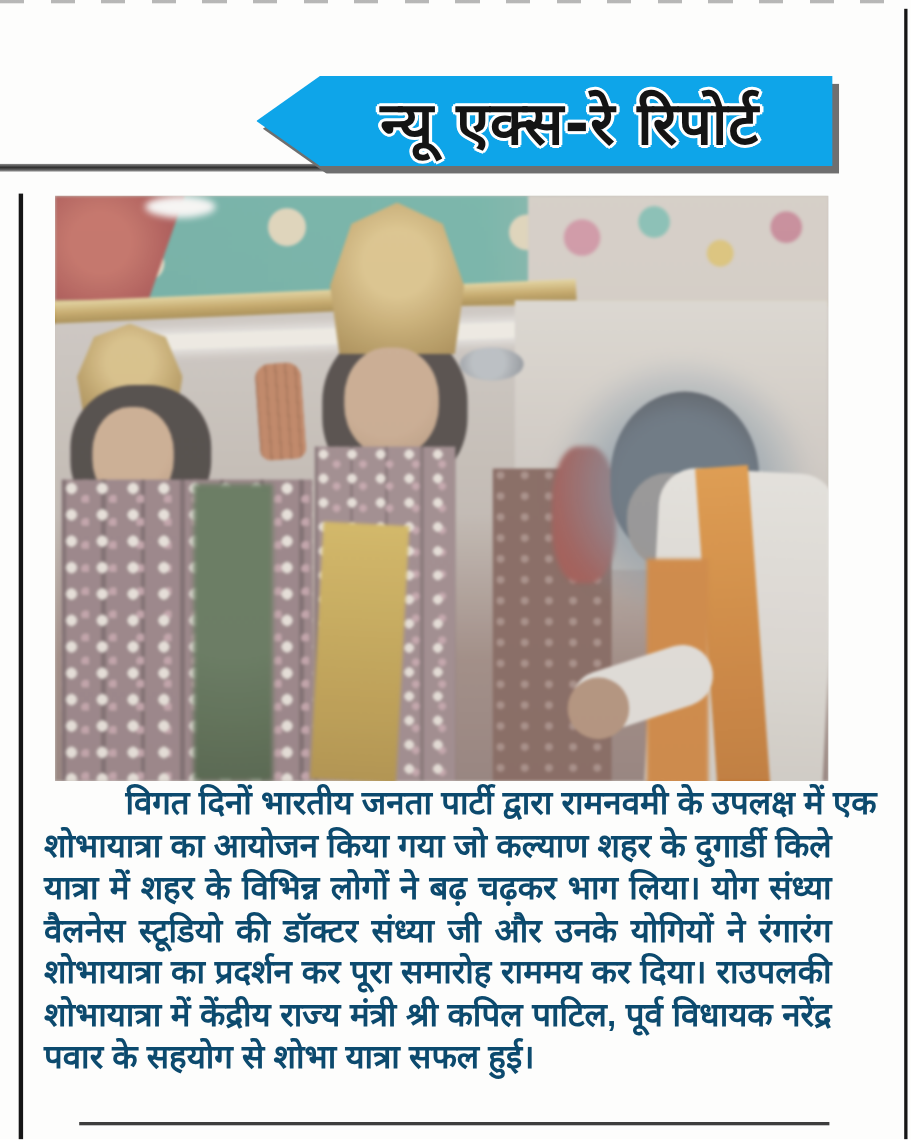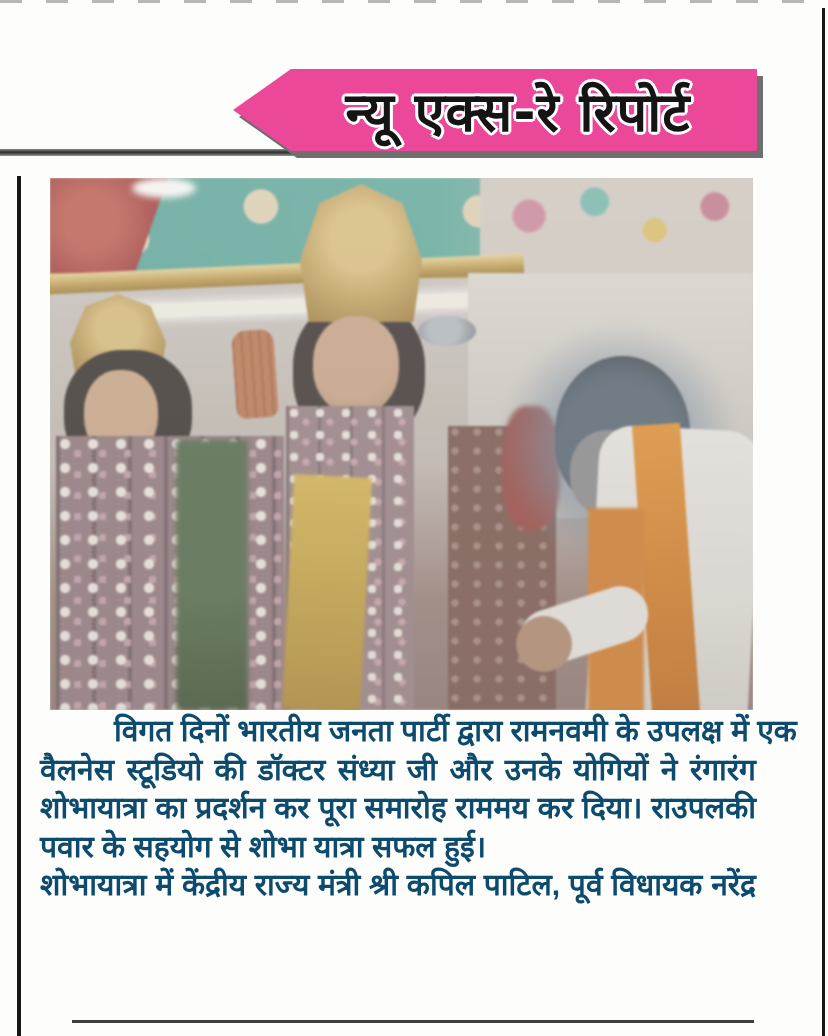--- a/index.html
+++ b/index.html
@@ -21,21 +21,21 @@
     position:absolute;left:0;top:149px;width:757px;height:7px;z-index:1;
     background:linear-gradient(180deg,#8a8a8a 0%,#2f2f2f 45%,#555 70%,#9a9a9a 100%);
   }
   
   .banner-shadow,.banner{
     position:absolute;left:233px;top:69px;width:524px;height:82px;
     clip-path:polygon(0 50%,58px 0,100% 0,100% 100%,58px 100%);
   }
   .banner-shadow{transform:translate(6px,7px);background:#6f6f6f;z-index:2;}
   .banner{
-    z-index:3;background:#ec4899;display:flex;align-items:center;justify-content:center;
+    z-index:3;background:#0ea5e9;display:flex;align-items:center;justify-content:center;
     padding-left:46px;box-sizing:border-box;
   }
   .banner-title{
     font-size:54px;font-weight:800;color:#141414;letter-spacing:1px;white-space:nowrap;
     text-shadow:-3px 0 0 #fff,3px 0 0 #fff,0 -3px 0 #fff,0 3px 0 #fff,
                 -2px -2px 0 #fff,2px 2px 0 #fff,-2px 2px 0 #fff,2px -2px 0 #fff;
   }
   
   .photo{position:absolute;left:50px;top:178px;width:703px;height:532px;overflow:hidden;background:#cbc5bf;}
   .photo .art{position:absolute;inset:0;filter:blur(1.3px) saturate(.85) contrast(.95);}
@@ -174,21 +174,23 @@
       <div class="ph-sash"></div>
       <div class="ph-orange2"></div>
       <div class="ph-arm"></div>
       <div class="ph-hands"></div>
       <div class="ph-wash"></div>
     </div>
   </div>
 
   <div class="article">
     <div class="jline first">विगत दिनों भारतीय जनता पार्टी द्वारा रामनवमी के उपलक्ष में एक</div>
+    <div class="jline">शोभायात्रा का आयोजन किया गया जो कल्याण शहर के दुगार्डी किले</div>
+    <div class="jline">यात्रा में शहर के विभिन्न लोगों ने बढ़ चढ़कर भाग लिया। योग संध्या</div>
     <div class="jline">वैलनेस स्टूडियो की डॉक्टर संध्या जी और उनके योगियों ने रंगारंग</div>
     <div class="jline">शोभायात्रा का प्रदर्शन कर पूरा समारोह राममय कर दिया। राउपलकी</div>
+    <div class="jline">शोभायात्रा में केंद्रीय राज्य मंत्री श्री कपिल पाटिल, पूर्व विधायक नरेंद्र</div>
     <div class="jline last">पवार  के सहयोग से शोभा यात्रा सफल हुई।</div>
-    <div class="jline">शोभायात्रा में केंद्रीय राज्य मंत्री श्री कपिल पाटिल, पूर्व विधायक नरेंद्र</div>
   </div>
 
   <div class="bottom-rule"></div>
 
 </div>
 
 </body></html>

